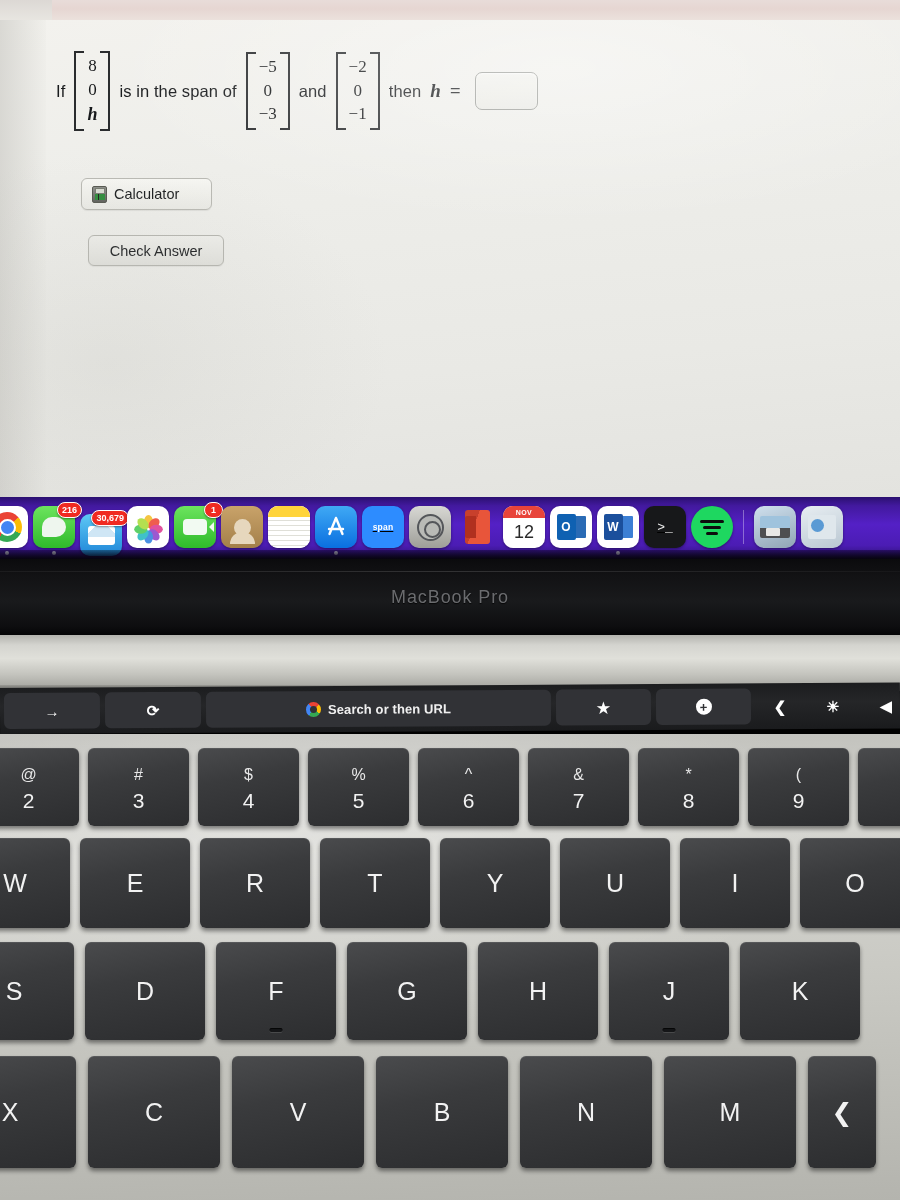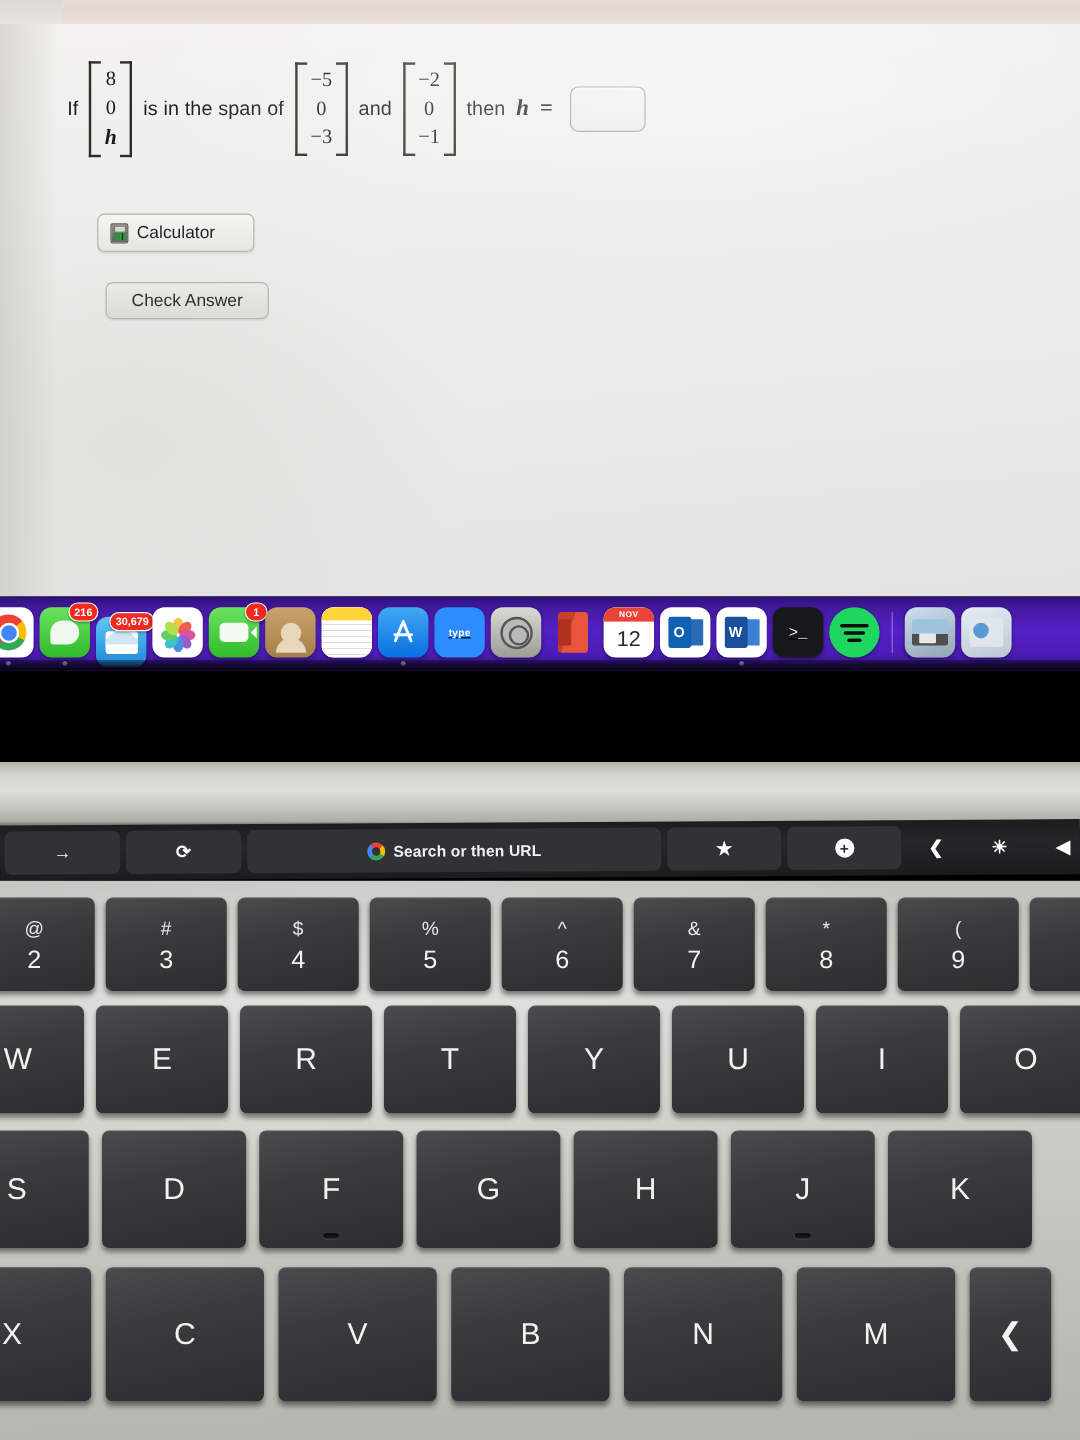--- a/index.html
+++ b/index.html
@@ -352,21 +352,21 @@
       </div>
 
       <div class="dk i-appstore">
         <svg width="26" height="26" viewBox="0 0 26 26">
           <path d="M13 4 L19.5 20 M13 4 L6.5 20 M6 15 H20" stroke="#fff" stroke-width="2.4" fill="none" stroke-linecap="round"></path>
         </svg>
         <span class="dot"></span>
       </div>
 
       <div class="dk i-zoom">
-        <span class="label">type</span>
+        <span class="label">span</span>
       </div>
 
       <div class="dk i-sysprefs">
         <span class="gr"></span>
       </div>
 
       <div class="dk i-office">
         <span class="of"></span>
       </div>
 
@@ -402,20 +402,23 @@
         <span class="ph"></span>
       </div>
 
       <div class="dk i-stack2">
         <span class="ph2"></span>
       </div>
 
     </div>
   </div>
 
+  <div class="bezel">
+    <div class="mbp-label">MacBook Pro</div>
+  </div>
 
   <div class="alu-top"></div>
 
   <div class="touchbar">
     <div class="tbtn tb-arrow">
       <span class="tb-ico">→</span>
     </div>
     <div class="tbtn tb-reload">
       <span class="tb-ico">⟳</span>
     </div>

